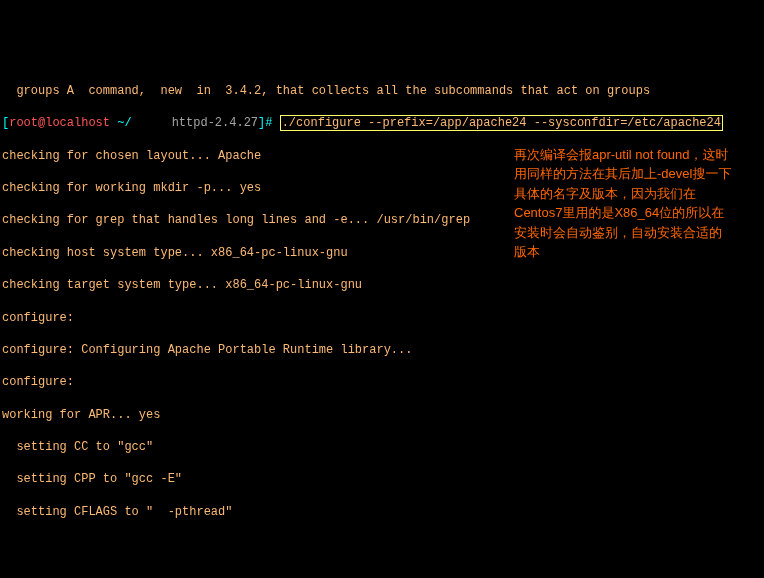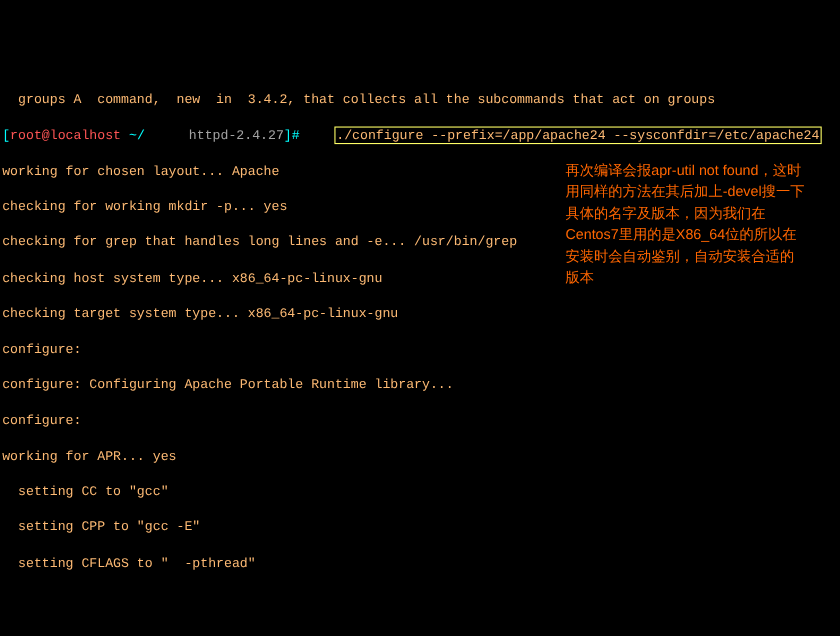--- a/index.html
+++ b/index.html
@@ -13,41 +13,41 @@
       width: 764px;
       white-space: pre;
       overflow: hidden;
     }
     .line { display: block; }
     .prompt-bracket { color: #00ffff; }
     .prompt-user { color: #ff5555; }
     .prompt-path { color: #a3a3a3; padding-left: 40px; }
     .prompt-tilde { color: #00ffff; }
     .white { color: #fdba74; }
-    .boxed { border: 1px solid #ffff66; display: inline; padding: 0 1px; margin-left: 24px; }
+    .boxed { border: 1px solid #ffff66; display: inline; padding: 0 1px; }
     .annotation {
       position: absolute;
       color: #ff6600;
       font-family: sans-serif;
       font-size: 13px;
       line-height: 1.5;
       white-space: normal;
       width: 220px;
     }
     .terminal { position: relative; }
   </style>
 </head>
 <body>
 
 
 
 <div class="terminal">
 <span class="line white">  groups A  command,  new  in  3.4.2, that collects all the subcommands that act on groups</span>
 <span class="line"><span class="prompt-bracket">[</span><span class="prompt-user">root@localhost</span><span class="prompt-tilde"> ~/</span><span class="prompt-path">httpd-2.4.27</span><span class="prompt-bracket">]#</span> <span class="boxed white">./configure --prefix=/app/apache24 --sysconfdir=/etc/apache24</span></span>
-<span class="line white">working for chosen layout... Apache</span>
+<span class="line white">checking for chosen layout... Apache</span>
 <span class="line white">checking for working mkdir -p... yes</span>
 <span class="line white">checking for grep that handles long lines and -e... /usr/bin/grep</span>
 <span class="line white">checking host system type... x86_64-pc-linux-gnu</span>
 <span class="line white">checking target system type... x86_64-pc-linux-gnu</span>
 <span class="line white">configure: </span>
 <span class="line white">configure: Configuring Apache Portable Runtime library...</span>
 <span class="line white">configure: </span>
 <span class="line white">working for APR... yes</span>
 <span class="line white">  setting CC to "gcc"</span>
 <span class="line white">  setting CPP to "gcc -E"</span>

